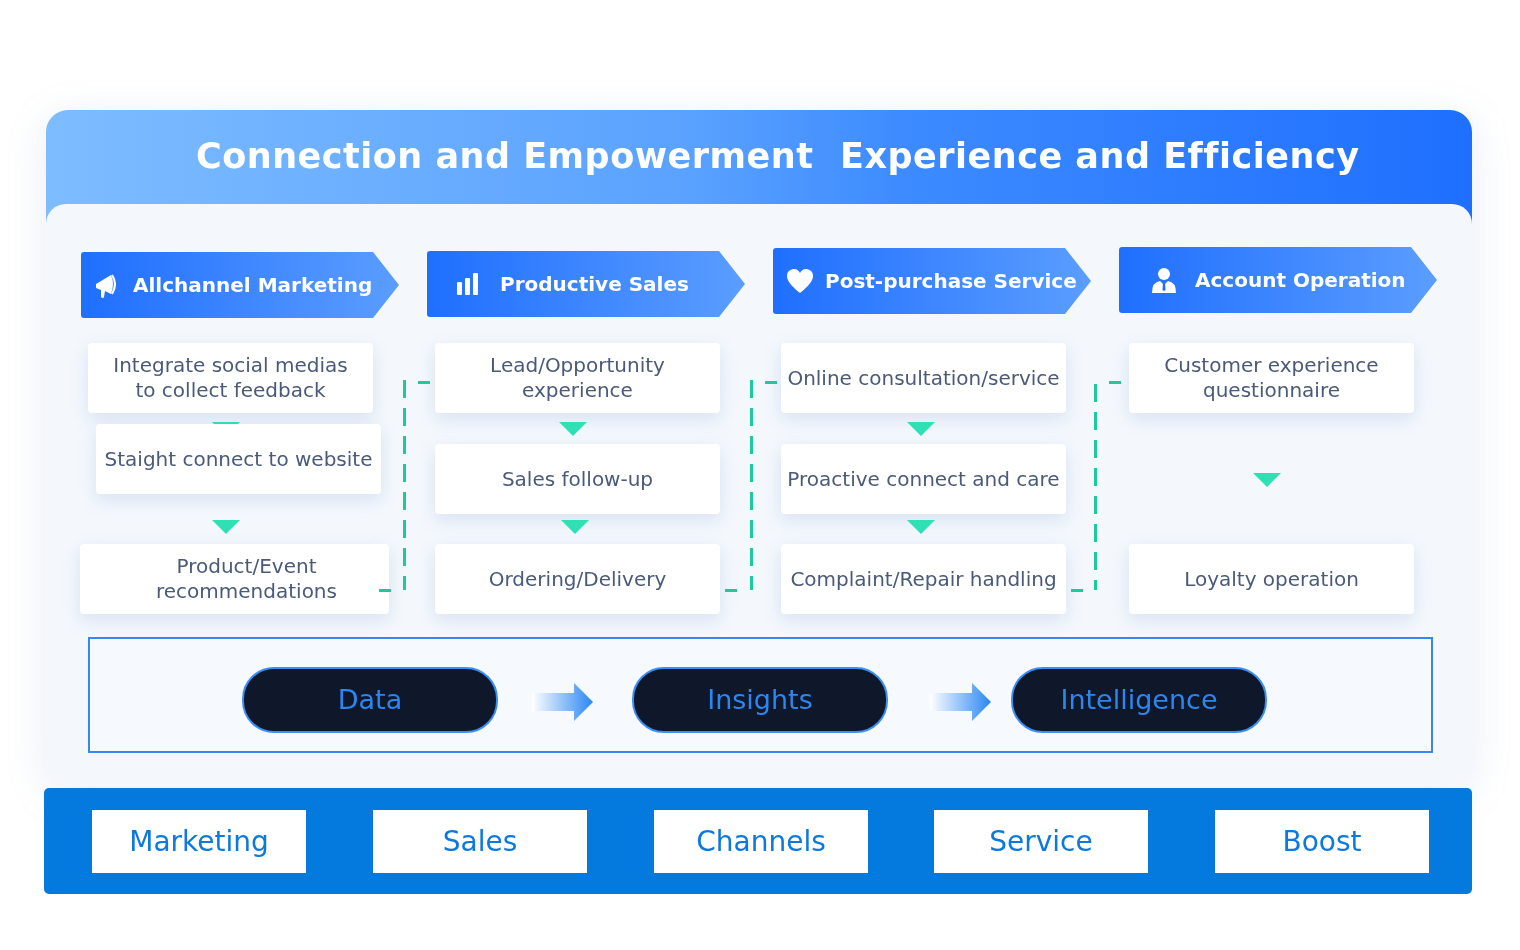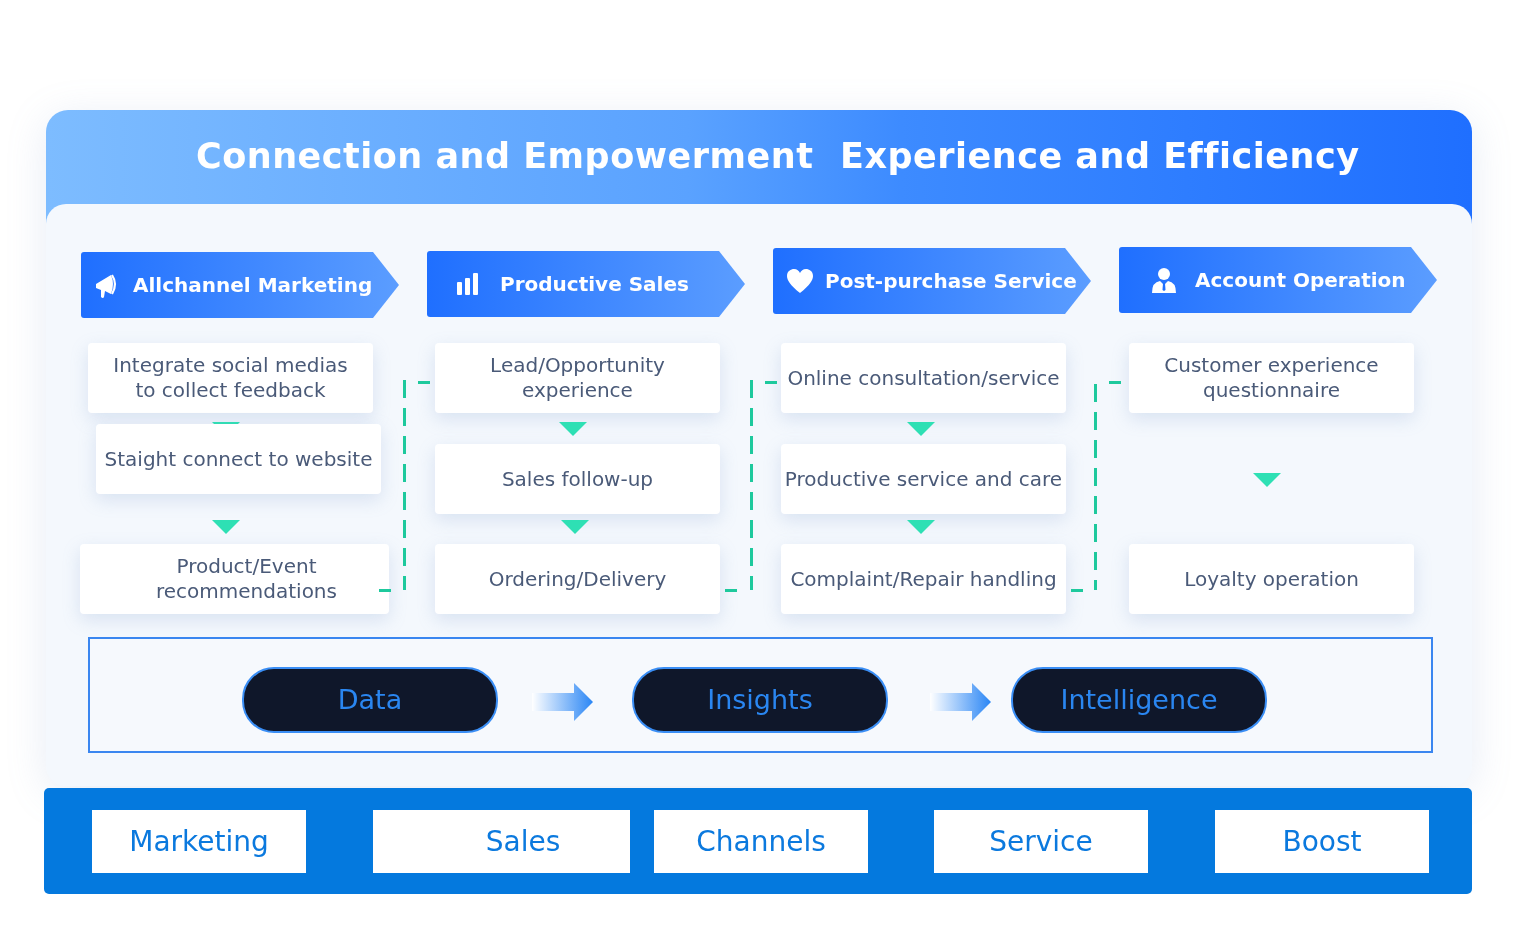--- a/index.html
+++ b/index.html
@@ -171,21 +171,21 @@
 <div class="down-tri" style="left:561px;top:520px;"></div>
 <div class="card" style="left:435px;top:544px;">
     <span>Ordering/Delivery</span>
   </div>
 
 <div class="card" style="left:781px;top:343px;">
     <span>Online consultation/service</span>
   </div>
 <div class="down-tri" style="left:907px;top:422px;"></div>
 <div class="card" style="left:781px;top:444px;">
-    <span>Productive service and care</span>
+    <span>Proactive connect and care</span>
   </div>
 <div class="down-tri" style="left:907px;top:520px;"></div>
 <div class="card" style="left:781px;top:544px;">
     <span>Complaint/Repair handling</span>
   </div>
 
 <div class="card" style="left:1129px;top:343px;">
     <span style="white-space:pre-line">Customer experience
 questionnaire</span>
   </div>
@@ -224,16 +224,16 @@
         <stop offset="0" stop-color="#ffffff"></stop>
         <stop offset="1" stop-color="#2a86f5"></stop>
       </linearGradient>
     </defs>
   <path d="M2 11 H44 V1 L63 20 L44 39 V29 H2 Z" fill="url(#fa2)"></path>
 </svg>
 <div class="pill" style="left:1011px;">Intelligence</div>
 
 <div class="bottom-bar"></div>
 <div class="module" style="left:92px;">Marketing</div>
-<div class="module" style="left:373px;padding-left:43px;">Sales</div>
+<div class="module" style="left:373px;">Sales</div>
 <div class="module" style="left:654px;">Channels</div>
 <div class="module" style="left:934px;">Service</div>
 <div class="module" style="left:1215px;">Boost</div>
 
 </body></html>

